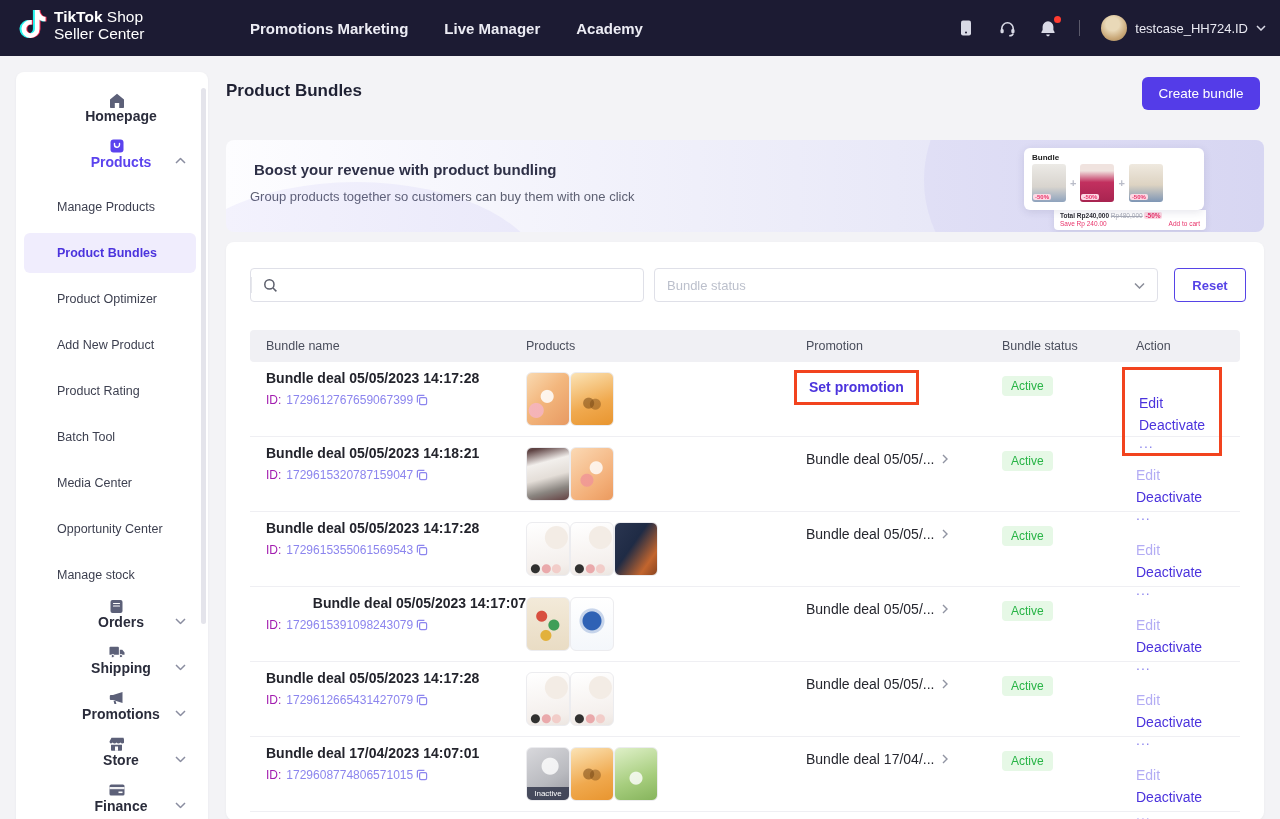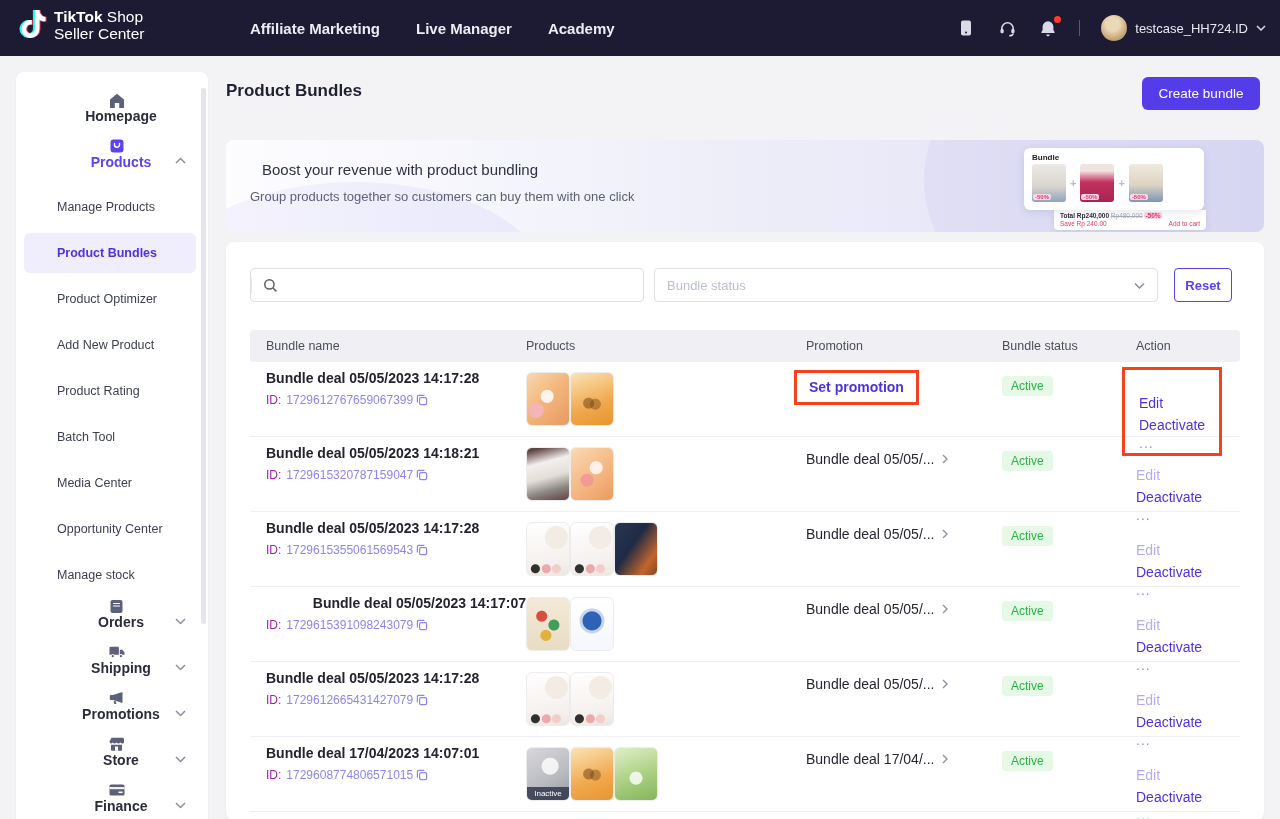--- a/index.html
+++ b/index.html
@@ -38,21 +38,21 @@
   .scroll-thumb { position:absolute; right:2px; top:16px; width:5px; height:536px; border-radius:3px; background:#E4E4EB; }
 
   
   .page-title { position:absolute; left:226px; top:81px; font-size:17px; font-weight:700; color:#1F2133; }
   .create-btn { position:absolute; left:1142px; top:77px; width:118px; height:33px; background:#543CE8; color:#fff; font-size:13.5px; font-weight:500; border:none; border-radius:6px; cursor:pointer; font-family:inherit; }
 
   
   .banner { position:absolute; left:226px; top:140px; width:1038px; height:92px; border-radius:8px; background:linear-gradient(90deg,#FDFDFF 0%,#ECECF9 55%,#DEDEF4 100%); overflow:hidden; }
   .banner::before { content:""; position:absolute; right:-80px; top:-120px; width:420px; height:320px; border-radius:50%; background:rgba(130,120,230,.07); }
   .banner::after { content:""; position:absolute; left:-60px; bottom:-150px; width:380px; height:200px; border-radius:50%; background:rgba(130,120,230,.08); }
-  .banner-title { position:absolute; left:36px; top:21px; font-size:15px; font-weight:400; color:#2E3047; }
+  .banner-title { position:absolute; left:28px; top:21px; font-size:15px; font-weight:700; color:#2E3047; }
   .banner-sub { position:absolute; left:24px; top:49px; font-size:13px; color:#5D6072; }
   .illus-card { position:absolute; left:798px; top:8px; width:180px; height:62px; background:#fff; border-radius:6px; box-shadow:0 2px 8px rgba(40,40,90,.12); padding:5px 8px; z-index:2; }
   .illus-label { font-size:8px; font-weight:700; color:#222; }
   .illus-row { display:flex; align-items:center; gap:4px; margin-top:2px; }
   .mini-img { width:34px; height:38px; border-radius:3px; position:relative; }
   .mini-tag { position:absolute; left:1px; bottom:2px; font-size:6px; font-weight:700; color:#E8336A; background:#FCD9E4; padding:0 2px; border-radius:2px; }
   .plus { font-size:11px; color:#B9BCC8; font-weight:700; }
   .illus-price { position:absolute; left:828px; top:70px; width:152px; background:#fff; border-radius:0 0 4px 4px; padding:2px 6px 3px; z-index:1; box-shadow:0 2px 6px rgba(40,40,90,.10); }
   .ip-l1 { font-size:6.5px; color:#2c2c34; font-weight:700; white-space:nowrap; }
   .ip-l1 s { color:#A9ACB8; font-weight:400; }
@@ -61,21 +61,21 @@
 
   
   .table-card { position:absolute; left:226px; top:242px; width:1038px; height:578px; background:#fff; border-radius:8px; box-shadow:0 1px 3px rgba(25,25,60,.04); }
   .search-box { position:absolute; left:24px; top:26px; width:394px; height:34px; border:1px solid #DFE0E8; border-radius:4px; display:flex; align-items:center; }
   .search-box input { flex:1; border:none; outline:none; padding:0 10px; font-size:13px; color:#333; font-family:inherit; background:transparent; }
   .search-box input::placeholder { color:#BCC0CC; }
   .search-div { width:1px; height:16px; background:#E6E7EC; }
   .search-btn { width:36px; display:flex; align-items:center; justify-content:center; cursor:pointer; }
   .status-select { position:absolute; left:428px; top:26px; width:504px; height:34px; border:1px solid #DFE0E8; border-radius:4px; display:flex; align-items:center; justify-content:space-between; padding:0 12px; cursor:pointer; }
   .status-select .ph { font-size:13px; color:#BCC0CC; }
-  .reset-btn { position:absolute; left:948px; top:26px; width:58px; height:34px; background:#fff; border:1px solid #5643E6; border-radius:4px; color:#5643E6; font-size:13px; font-weight:700; cursor:pointer; font-family:inherit; }
+  .reset-btn { position:absolute; left:948px; top:26px; width:72px; height:34px; background:#fff; border:1px solid #5643E6; border-radius:4px; color:#5643E6; font-size:13px; font-weight:700; cursor:pointer; font-family:inherit; }
 
   .grid { display:grid; grid-template-columns:260px 280px 196px 134px 1fr; padding-left:16px; }
   .thead { position:absolute; left:24px; top:88px; width:990px; height:32px; background:#F0F0F4; border-radius:4px; align-items:center; }
   .th { font-size:12.5px; color:#4A4E5C; font-weight:500; }
   .tbody { position:absolute; left:24px; top:120px; width:990px; }
   .trow { height:75px; border-bottom:1px solid #EFEFF3; position:relative; }
   .cell { padding-top:14px; }
   .bname { font-size:14px; font-weight:600; color:#23242C; margin-top:8px; white-space:nowrap; }
   .bid { margin-top:7px; font-size:12px; display:flex; align-items:center; gap:3px; }
   .bid .idp { color:#a21caf; margin-right:2px; }
@@ -101,21 +101,21 @@
   <div class="logo-wrap">
     <svg class="tt-note" width="28" height="32" viewBox="0 0 28 32">
         <path fill="#fff" d="M21.5 1h-4.6v18.9a4.3 4.3 0 1 1-4.3-4.3c.4 0 .8.05 1.2.16v-4.7a9 9 0 1 0 7.7 8.9v-9.3a11 11 0 0 0 6 1.8V7.8c-3.4 0-6-3-6-6.8z"></path>
       </svg>
     <div class="brand-text">
       <div><span class="b1">TikTok</span> <span class="b2">Shop</span></div>
       <div class="b2">Seller Center</div>
     </div>
   </div>
   <div class="topnav">
-    <span class="topnav-item">Affiliate Marketing</span>
+    <span class="topnav-item">Promotions Marketing</span>
     <span class="topnav-item">Live Manager</span>
     <span class="topnav-item">Academy</span>
   </div>
   <div class="topbar-right">
     <span class="tb-icon">
       <svg width="16" height="18" viewBox="0 0 16 18" fill="none" stroke="#D9DAE6" stroke-width="1.6">
           <rect x="3" y="1.5" width="10" height="15" rx="2" fill="#D9DAE6" stroke="none"></rect>
           <circle cx="8" cy="13.6" r="1" fill="#1C1B33" stroke="none"></circle>
         </svg>
     </span>

